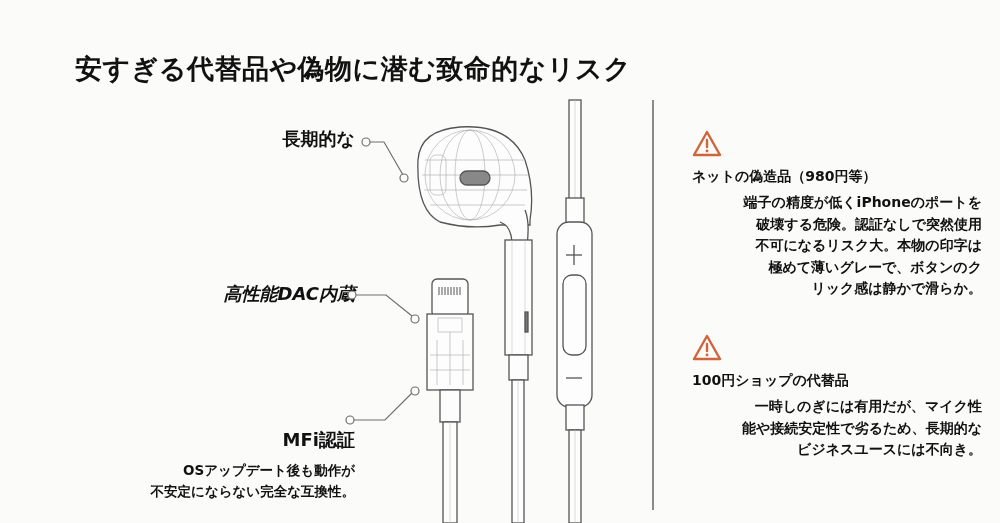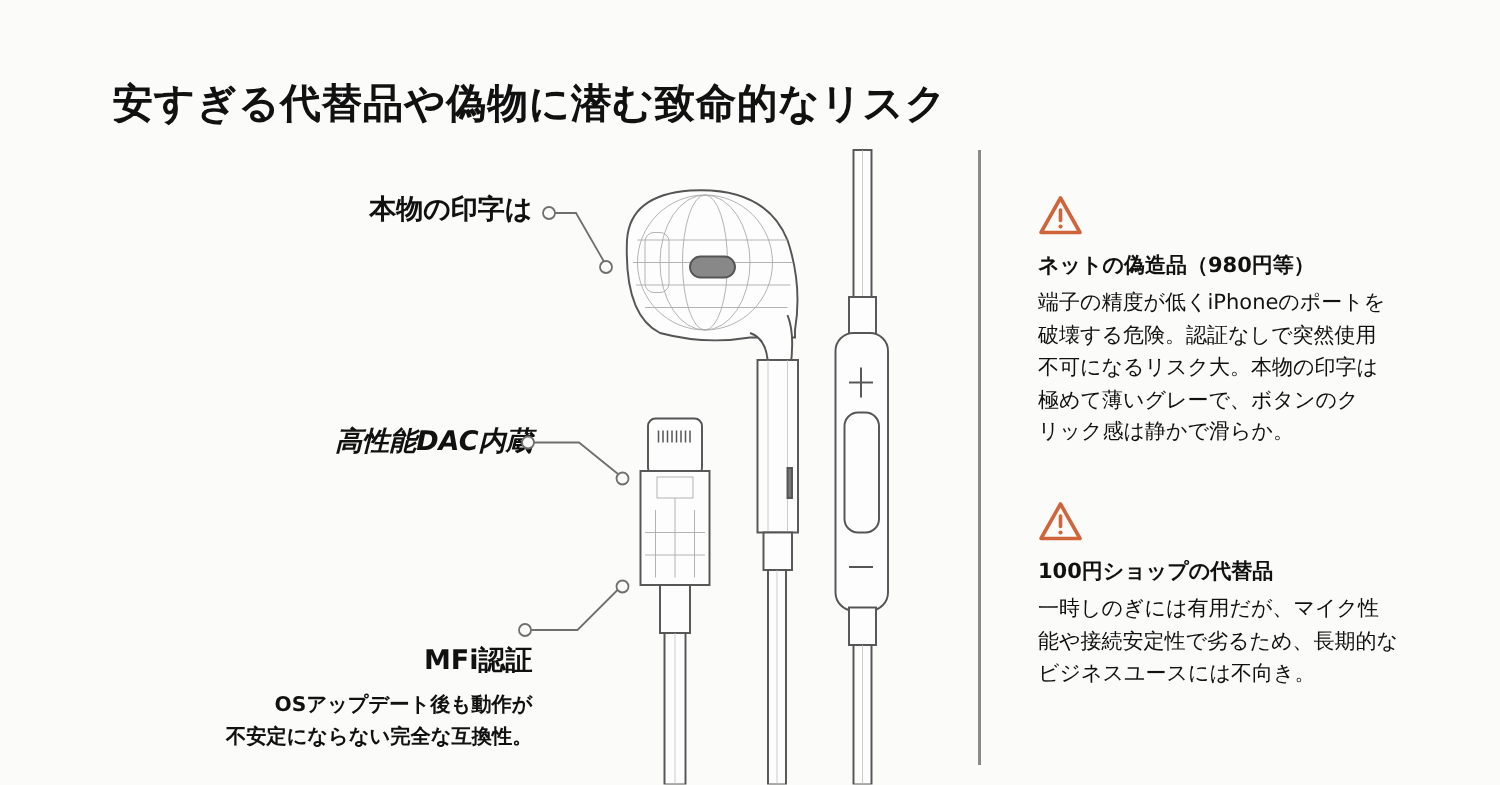--- a/index.html
+++ b/index.html
@@ -29,32 +29,33 @@
   .divider {
     position:absolute; left:652px; top:100px; width:1.5px; height:410px;
     background:#8a8a8a;
   }
   .risk { position:absolute; left:692px; width:290px; }
   .risk-icon { width:30px; height:28px; display:block; }
   .risk-head {
     font-size:14px; font-weight:bold; margin-top:10px; white-space:nowrap;
   }
   .risk-body {
-    font-size:14px; font-weight:normal; line-height:21.5px; margin-top:6px;
+    font-size:14px; font-weight:bold; line-height:21.5px; margin-top:6px;
     white-space:pre-line;
+    text-align:right;
   }
 </style>
 </head>
 <body>
 
 <div class="title">安すぎる代替品や偽物に潜む致命的なリスク</div>
 
 <div class="left-col">
   <div class="feature" style="top:127px;">
-    <div class="feat-head">本物の印字は</div>
+    <div class="feat-head">長期的な</div>
   </div>
   <div class="feature" style="top:282px;font-style:italic;">
     <div class="feat-head">高性能DAC内蔵</div>
   </div>
   <div class="feature" style="top:428px;">
     <div class="feat-head">MFi認証</div>
     <div class="feat-body">OSアップデート後も動作が
 不安定にならない完全な互換性。</div>
   </div>
 </div>

